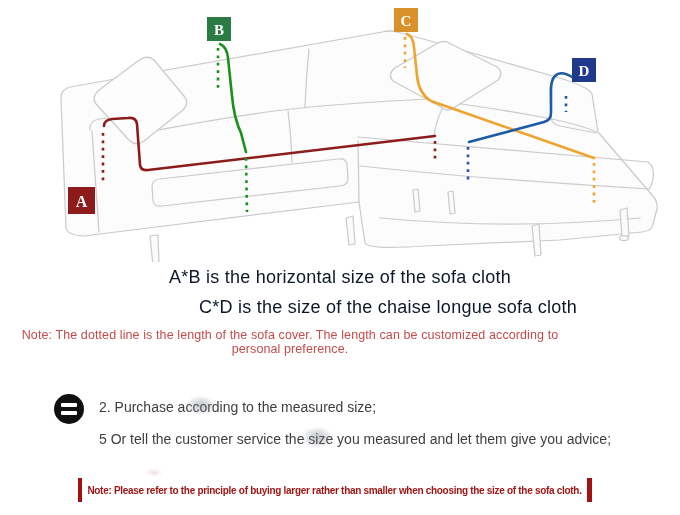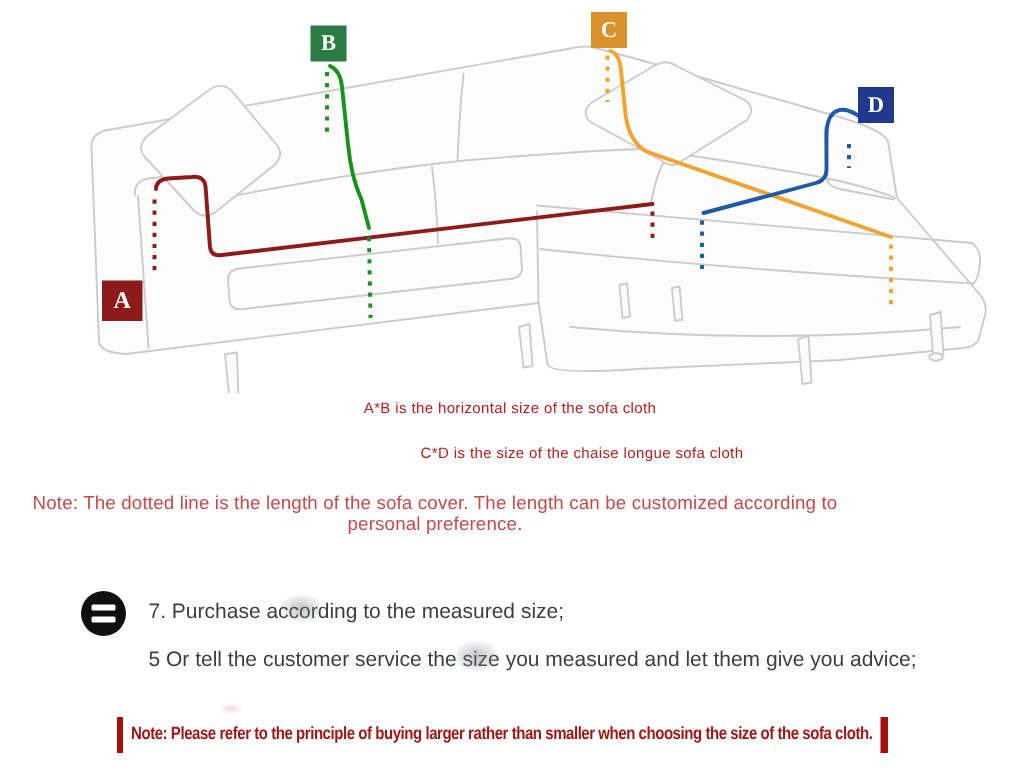--- a/index.html
+++ b/index.html
@@ -1,20 +1,20 @@
 <!DOCTYPE html>
 <html><head>
 <meta charset="utf-8">
 <style>
   html,body{margin:0;padding:0;background:#fff;}
   .page{position:relative;width:680px;height:515px;background:#ffffff;overflow:hidden;
         font-family:"Liberation Sans",sans-serif;}
   .sofa-svg{position:absolute;left:0;top:0;}
-  .caption{position:absolute;left:0;width:680px;text-align:center;color:#b91c1c;
-           font-size:10px;letter-spacing:.25px;}
+  .caption{position:absolute;left:0;width:680px;text-align:center;color:#0f172a;
+           font-size:18px;letter-spacing:.25px;}
   .caption-ab{top:267px;}
   .caption-cd{top:297px;margin-left:48px;}
   .caption-note{position:absolute;left:0;width:580px;text-align:center;top:328px;
                 color:#c64b4b;font-size:12.5px;letter-spacing:.1px;}
   .list-icon{position:absolute;left:54px;top:394px;width:30px;height:30px;border-radius:50%;
              background:#101010;display:flex;flex-direction:column;justify-content:center;
              align-items:center;gap:4px;}
   .list-icon .bar{width:16px;height:3.6px;background:#fff;border-radius:1px;}
   .instr{position:absolute;left:99px;color:#3e3e3e;font-size:14px;white-space:nowrap;}
   .instr-1{top:399px;}
@@ -113,21 +113,21 @@
   </svg>
 
   <div class="caption caption-ab">A*B is the horizontal size of the sofa cloth</div>
   <div class="caption caption-cd">C*D is the size of the chaise longue sofa cloth</div>
   <div class="caption-note">Note: The dotted line is the length of the sofa cover. The length can be customized according to personal preference.</div>
 
   <div class="list-icon">
     <div class="bar"></div>
     <div class="bar"></div>
   </div>
-  <div class="instr instr-1">7. Purchase according to the measured size;</div>
+  <div class="instr instr-1">2. Purchase according to the measured size;</div>
   <div class="instr instr-2">5 Or tell the customer service the size you measured and let them give you advice;</div>
 
   <div class="smudge smudge-1"></div>
   <div class="smudge smudge-2"></div>
   <div class="smudge smudge-3"></div>
 
   <div class="footer">
     <div class="vbar vbar-left"></div>
     <div class="ftext">Note: Please refer to the principle of buying larger rather than smaller when choosing the size of the sofa cloth.</div>
     <div class="vbar vbar-right"></div>

